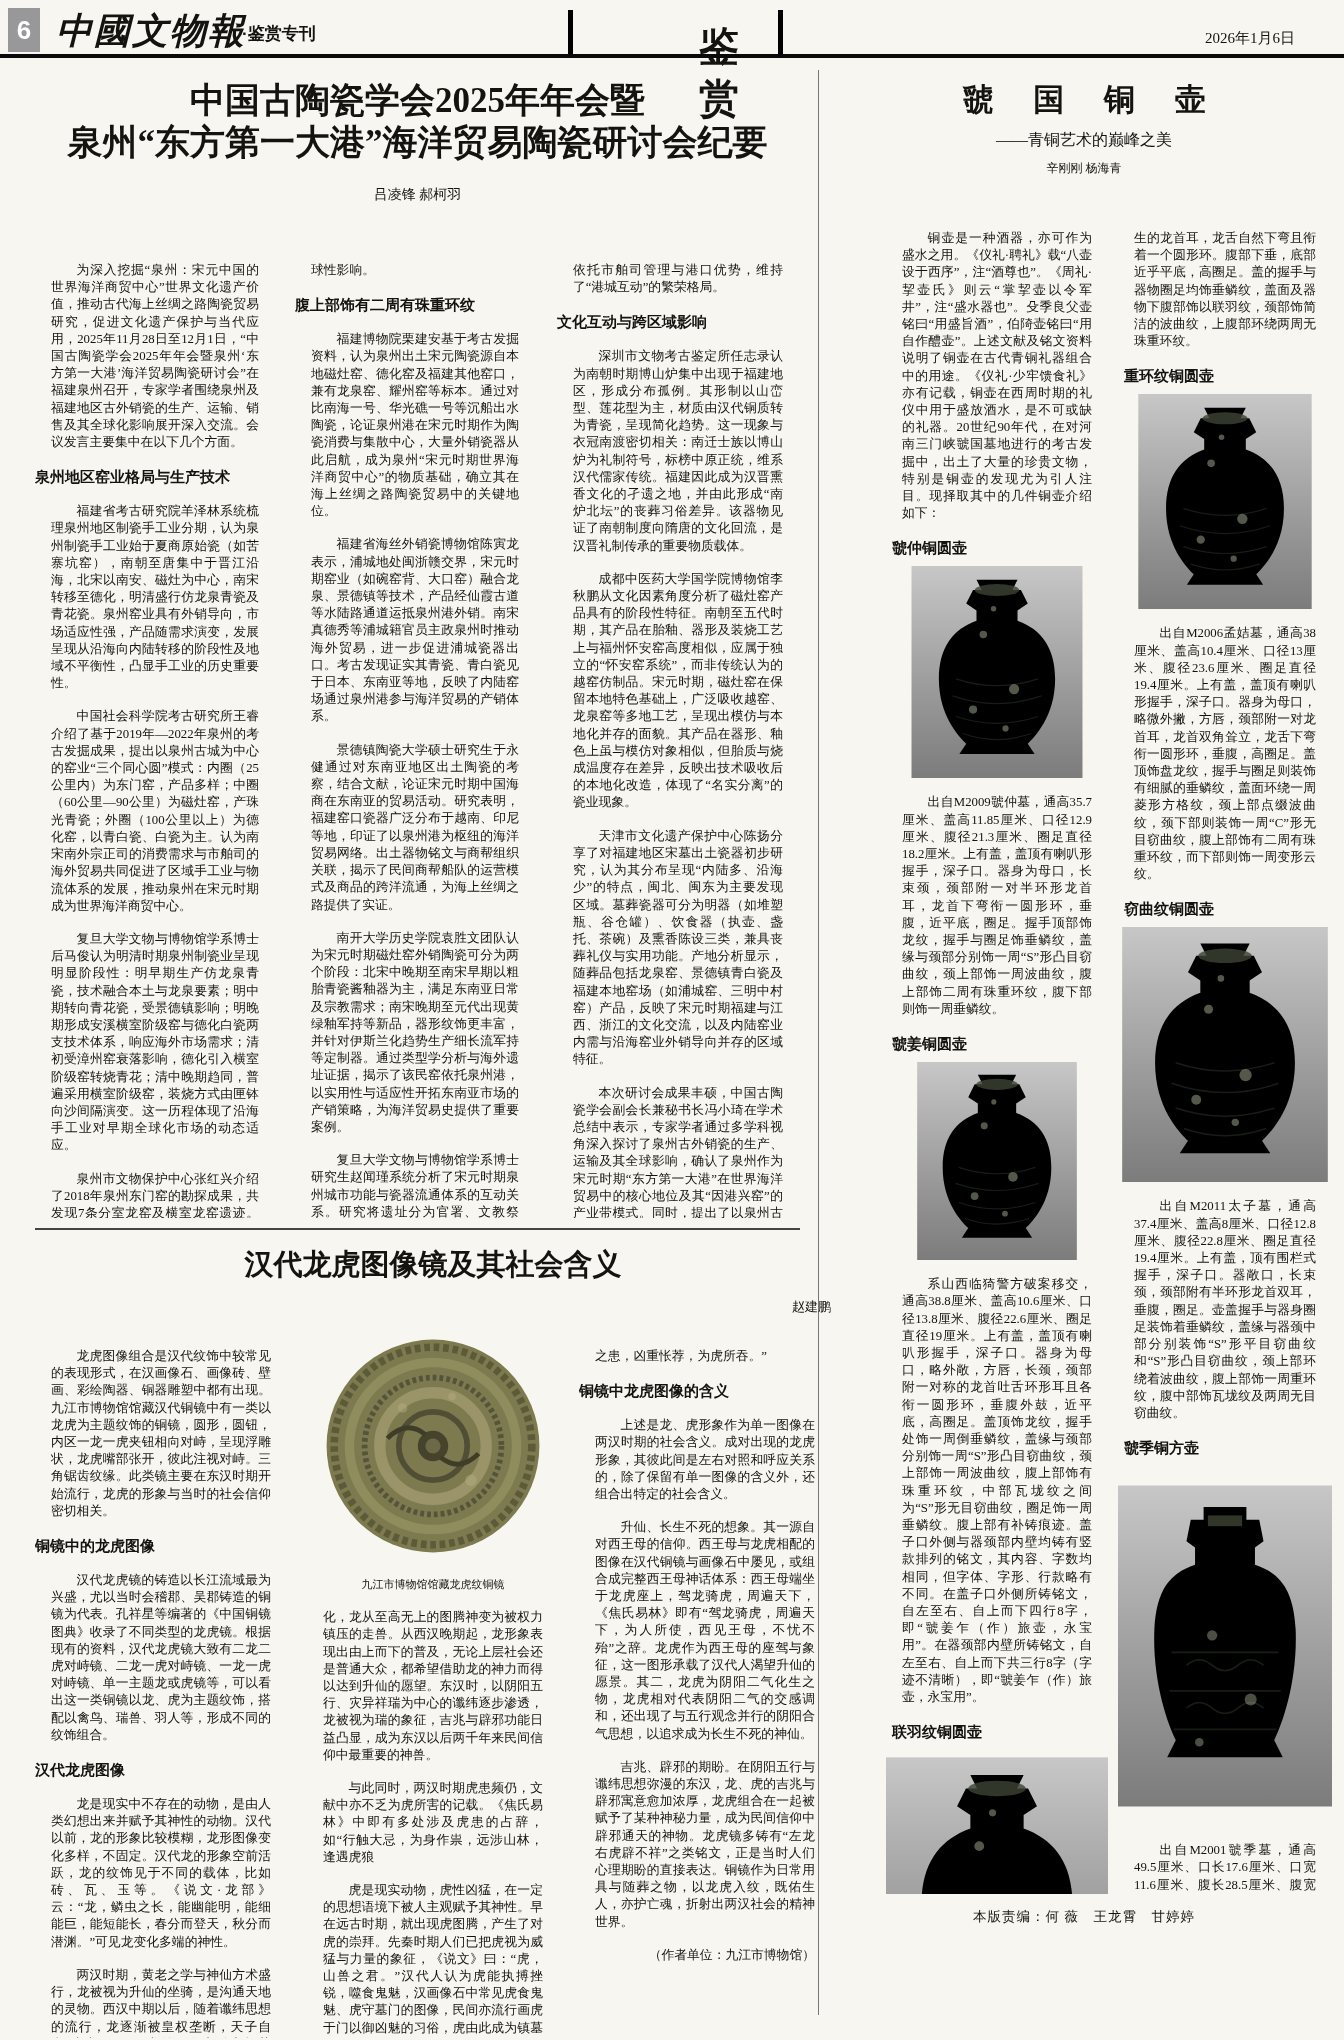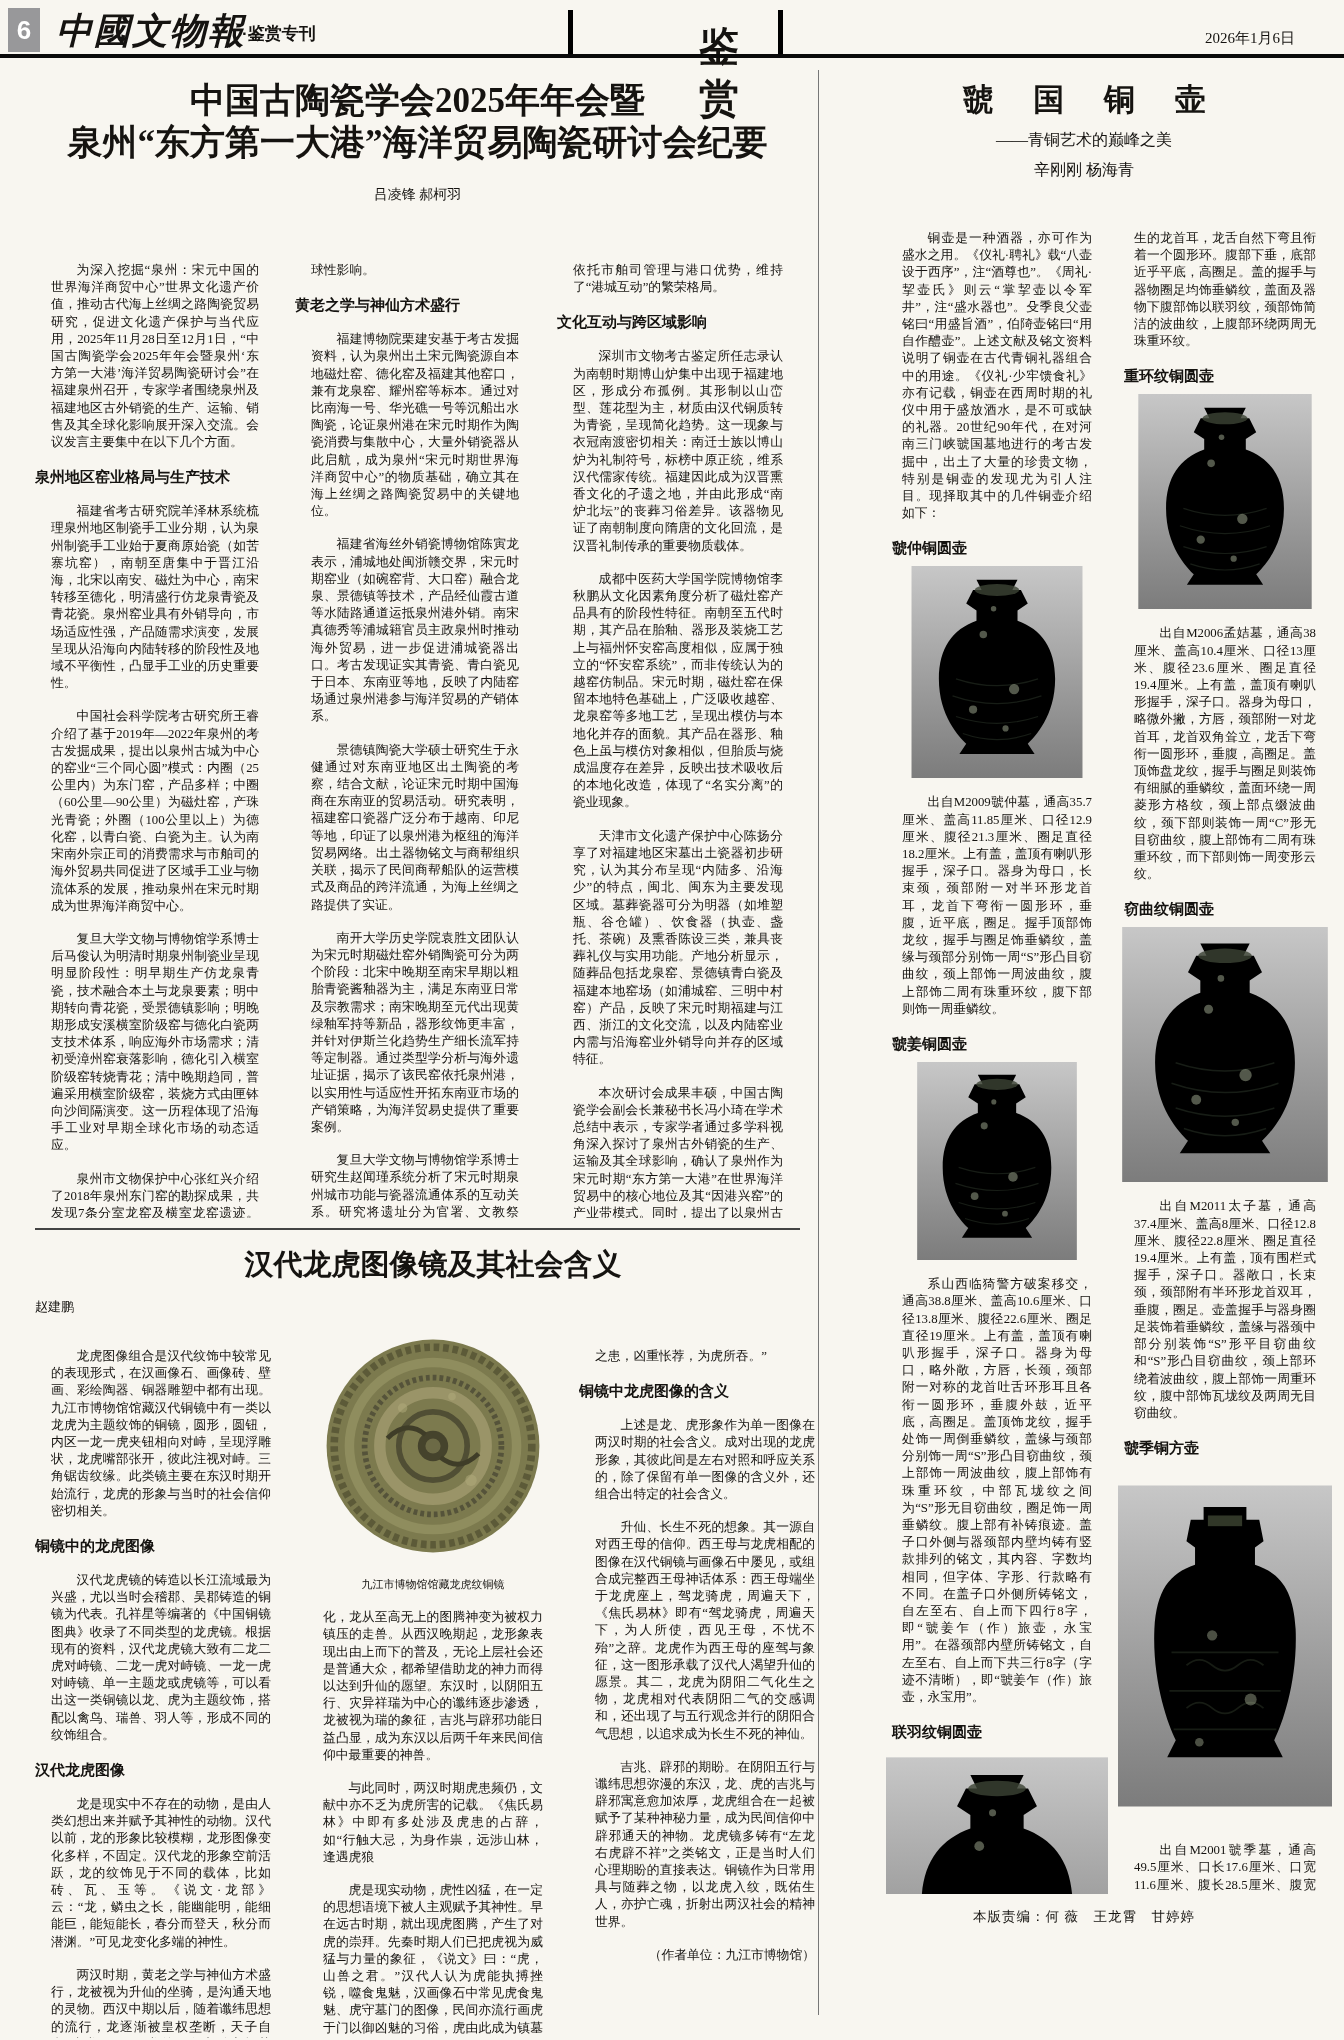--- a/index.html
+++ b/index.html
@@ -25,28 +25,28 @@
   .vrule{width:1px;background:#777;}
   .hrule{height:2px;background:#444;}
   
   .headline{font-weight:bold;text-align:center;}
   #main-h1,#main-h2{left:35px;width:765px;font-size:35px;line-height:42px;}
   #main-byline{left:35px;top:186px;width:765px;text-align:center;font-size:14px;}
   
   #bronze-title{left:836px;top:80px;width:496px;text-align:center;
                 font:bold 31px/40px "Liberation Serif",serif;letter-spacing:16px;text-indent:16px;}
   #bronze-subtitle{left:836px;top:130px;width:496px;text-align:center;font-size:16px;}
-  #bronze-byline{left:836px;top:160px;width:496px;text-align:center;font-size:16px;}
+  #bronze-byline{left:836px;top:160px;width:496px;text-align:center;font-size:12px;}
   .bronze-col h3{margin:12px 0 8px 6px;}
   .photo{width:100%;margin:4px 0 6px 0;display:block;}
   #bronze-credits{left:836px;top:1908px;width:496px;text-align:center;
                   font-size:13.5px;letter-spacing:1px;}
   
   #mirror-h{left:35px;top:1244px;width:796px;font-size:29px;line-height:40px;}
-  #mirror-byline{left:35px;top:1298px;width:796px;text-align:left;font-size:13px;}
+  #mirror-byline{left:35px;top:1298px;width:796px;text-align:right;font-size:13px;}
   .caption{font-size:11px;text-align:center;margin:3px 0 8px 0;text-indent:0 !important;}
 </style>
 <style></style></head>
 <body>
 
 <svg width="0" height="0" style="position:absolute">
   <defs>
     <linearGradient id="bgGrad" x1="0" y1="0" x2="0" y2="1">
       <stop offset="0" stop-color="#c7c7c7"></stop>
         <stop offset="0.55" stop-color="#9d9d9d"></stop>
@@ -157,21 +157,21 @@
     <p>为深入挖掘“泉州：宋元中国的世界海洋商贸中心”世界文化遗产价值，推动古代海上丝绸之路陶瓷贸易研究，促进文化遗产保护与当代应用，2025年11月28日至12月1日，“中国古陶瓷学会2025年年会暨泉州‘东方第一大港’海洋贸易陶瓷研讨会”在福建泉州召开，专家学者围绕泉州及福建地区古外销瓷的生产、运输、销售及其全球化影响展开深入交流。会议发言主要集中在以下几个方面。</p>
     <h3>泉州地区窑业格局与生产技术</h3>
     <p>福建省考古研究院羊泽林系统梳理泉州地区制瓷手工业分期，认为泉州制瓷手工业始于夏商原始瓷（如苦寨坑窑），南朝至唐集中于晋江沿海，北宋以南安、磁灶为中心，南宋转移至德化，明清盛行仿龙泉青瓷及青花瓷。泉州窑业具有外销导向，市场适应性强，产品随需求演变，发展呈现从沿海向内陆转移的阶段性及地域不平衡性，凸显手工业的历史重要性。</p>
     <p>中国社会科学院考古研究所王睿介绍了基于2019年—2022年泉州的考古发掘成果，提出以泉州古城为中心的窑业“三个同心圆”模式：内圈（25公里内）为东门窑，产品多样；中圈（60公里—90公里）为磁灶窑，产珠光青瓷；外圈（100公里以上）为德化窑，以青白瓷、白瓷为主。认为南宋南外宗正司的消费需求与市舶司的海外贸易共同促进了区域手工业与物流体系的发展，推动泉州在宋元时期成为世界海洋商贸中心。</p>
     <p>复旦大学文物与博物馆学系博士后马俊认为明清时期泉州制瓷业呈现明显阶段性：明早期生产仿龙泉青瓷，技术融合本土与龙泉要素；明中期转向青花瓷，受景德镇影响；明晚期形成安溪横室阶级窑与德化白瓷两支技术体系，响应海外市场需求；清初受漳州窑衰落影响，德化引入横室阶级窑转烧青花；清中晚期趋同，普遍采用横室阶级窑，装烧方式由匣钵向沙间隔演变。这一历程体现了沿海手工业对早期全球化市场的动态适应。</p>
     <p>泉州市文物保护中心张红兴介绍了2018年泉州东门窑的勘探成果，共发现7条分室龙窑及横室龙窑遗迹。产品以粗胎青瓷为主，兼有青白瓷、少量釉下褐彩，装烧方式以叠烧、覆烧为主。认为东门窑年代为南宋至元，烧造技术源于景德镇、龙泉及磁州窑，与周边窑址存在技术交流。其产品以内销为主，外销规模有限，东南亚沉船上有零星发现。</p>
     <p>泉州市文物保护中心陈冬珑认为，“马可·波罗瓷”是后世构建的文化标签，用以指代宋元时期经泉州港外销的磁灶窑、德化窑青白瓷产品。研究结合文献记载与考古发现，梳理其贸易路线与器物组合，指出其见证了宋元泉州陶瓷“产—运—销”一体化的产业格局与文明互鉴的全</p>
   </div>
 <div class="abs col" style="left:295px;top:246px;width:240px;height:972px">
     <p class="noindent">球性影响。</p>
-    <h3>黄老之学与神仙方术盛行</h3>
+    <h3>腹上部饰有二周有珠重环纹</h3>
     <p>福建博物院栗建安基于考古发掘资料，认为泉州出土宋元陶瓷源自本地磁灶窑、德化窑及福建其他窑口，兼有龙泉窑、耀州窑等标本。通过对比南海一号、华光礁一号等沉船出水陶瓷，论证泉州港在宋元时期作为陶瓷消费与集散中心，大量外销瓷器从此启航，成为泉州“宋元时期世界海洋商贸中心”的物质基础，确立其在海上丝绸之路陶瓷贸易中的关键地位。</p>
     <p>福建省海丝外销瓷博物馆陈寅龙表示，浦城地处闽浙赣交界，宋元时期窑业（如碗窑背、大口窑）融合龙泉、景德镇等技术，产品经仙霞古道等水陆路通道运抵泉州港外销。南宋真德秀等浦城籍官员主政泉州时推动海外贸易，进一步促进浦城瓷器出口。考古发现证实其青瓷、青白瓷见于日本、东南亚等地，反映了内陆窑场通过泉州港参与海洋贸易的产销体系。</p>
     <p>景德镇陶瓷大学硕士研究生于永健通过对东南亚地区出土陶瓷的考察，结合文献，论证宋元时期中国海商在东南亚的贸易活动。研究表明，福建窑口瓷器广泛分布于越南、印尼等地，印证了以泉州港为枢纽的海洋贸易网络。出土器物铭文与商帮组织关联，揭示了民间商帮船队的运营模式及商品的跨洋流通，为海上丝绸之路提供了实证。</p>
     <p>南开大学历史学院袁胜文团队认为宋元时期磁灶窑外销陶瓷可分为两个阶段：北宋中晚期至南宋早期以粗胎青瓷酱釉器为主，满足东南亚日常及宗教需求；南宋晚期至元代出现黄绿釉军持等新品，器形纹饰更丰富，并针对伊斯兰化趋势生产细长流军持等定制器。通过类型学分析与海外遗址证据，揭示了该民窑依托泉州港，以实用性与适应性开拓东南亚市场的产销策略，为海洋贸易史提供了重要案例。</p>
     <p>复旦大学文物与博物馆学系博士研究生赵闻瑾系统分析了宋元时期泉州城市功能与瓷器流通体系的互动关系。研究将遗址分为官署、文教祭祀、仓储码头及门户枢纽四类，揭示出三级供应体系：本地窑口（如磁灶窑、德化窑）满足日常需求，福建其他窑口提供多样化产品，全国民窑（如龙泉窑、景德镇窑）作为高端补充。瓷业发展受晋江水系资源、外销导向及政策（如市舶司设立、南外宗正司迁入）驱动，形成“产地—集散—出口”高效模式。泉州通过五条主要航线连接全球，实现了内外销协同，体现了宋元时期海洋贸易中心的集成能力。</p>
     <p>福建博物院研究馆员通过考古出土陶瓷探讨汉唐泉州（古城）的瓷器面貌与贸易体系。汉唐瓷器普遍胎体厚重，釉色以青釉及磁灶窑黑釉瓷为代表，同时兼有陶瓷工艺等产品。瓷器来源包括本地烧造、外地输入及外省港口转运三类。泉州作为中转枢纽，其瓷器组合在西沙群岛沉船中呈现稳定模式，体现了海洋贸易的规模化。宋代泉州与98个国家和地区通商，元代延续宋制，</p>
   </div>
 <div class="abs col" style="left:557px;top:246px;width:242px;height:972px">
     <p class="noindent">依托市舶司管理与港口优势，维持了“港城互动”的繁荣格局。</p>
     <h3>文化互动与跨区域影响</h3>

